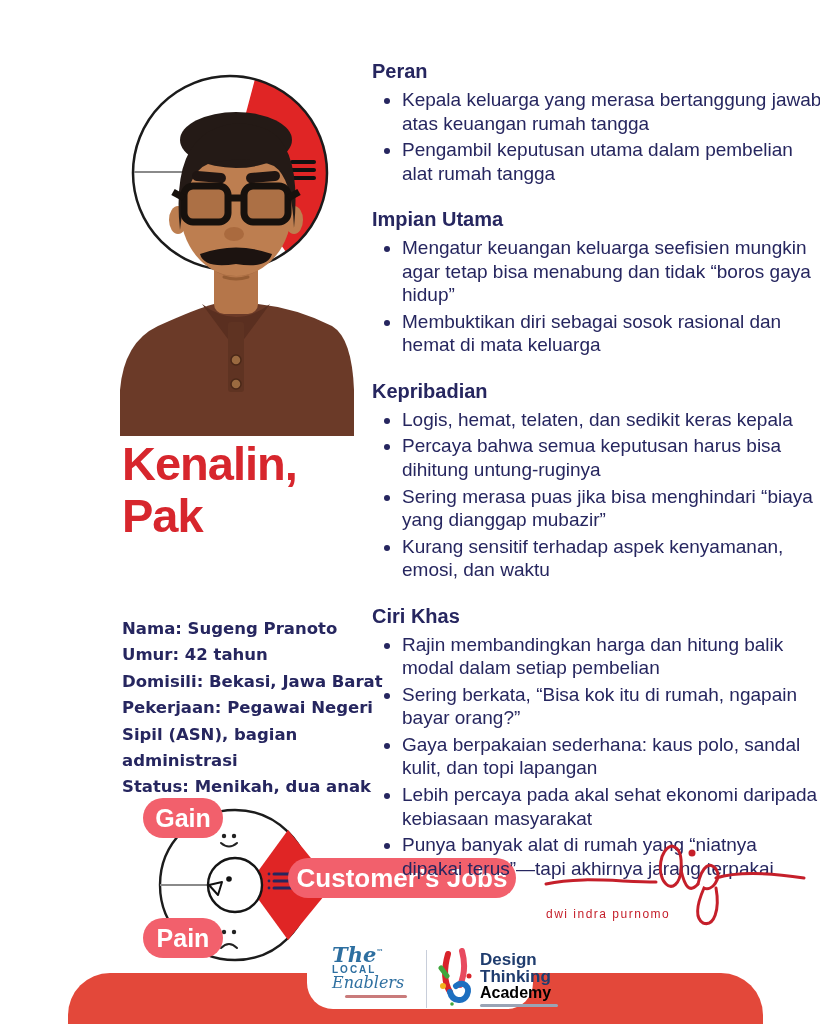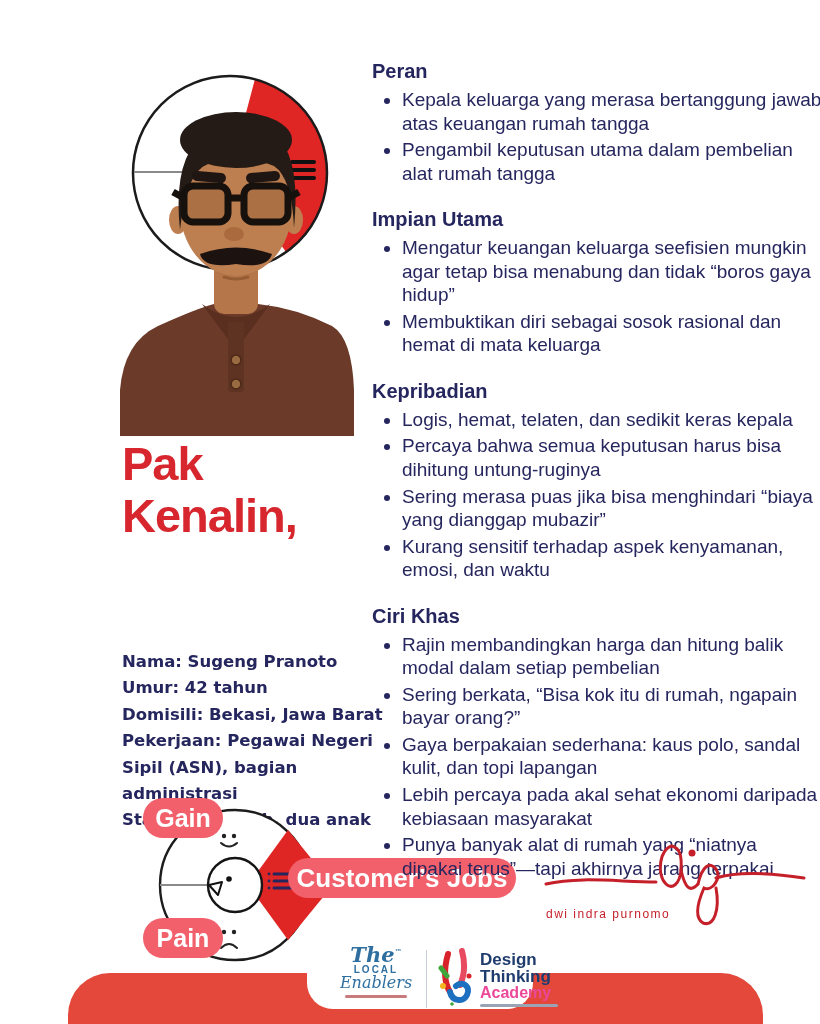--- a/index.html
+++ b/index.html
@@ -8,54 +8,54 @@
     position:relative; overflow:hidden; background:#ffffff;
     font-family:"Liberation Sans", sans-serif;
   }
   .abs { position:absolute; }
 
   
   #avatar-wrap { left:96px; top:58px; width:292px; height:378px; }
   #headline { left:122px; top:438px; width:270px; color:#D7262D;
     font-size:47px; font-weight:800; line-height:1.1; letter-spacing:-1px;
     font-family:"Liberation Sans", sans-serif; }
-  #bio { left:122px; top:649px; width:270px; color:#26265F;
+  #bio { left:122px; top:616px; width:270px; color:#26265F;
     font-size:16.5px; font-weight:700; line-height:1.6;
     font-family:"DejaVu Sans", sans-serif; }
   #diagram-wrap { left:128px; top:780px; width:400px; height:198px; }
 
   
   #right-col { left:372px; top:60px; width:450px; color:#26265F; }
   .section h3 { font-size:20px; font-weight:700; color:#26265F; margin:0 0 5px 0; }
   .section ul { margin:0 0 23px 0; padding-left:30px; }
   .section li { font-size:19px; line-height:1.24; margin-bottom:3px; color:#26265F; }
 
   
   #signature-wrap { left:540px; top:826px; width:272px; height:108px; }
 
   
   #footer-band { left:68px; top:973px; width:695px; height:51px;
     background:#E3483A; border-radius:42px 42px 0 0; }
   #footer-tab { left:307px; top:973px; width:226px; height:36px;
     background:#ffffff; border-radius:0 0 26px 26px; }
-  #logo-local { left:332px; top:946px; width:88px; text-align:center; color:#2E6FA0; }
+  #logo-local { left:332px; top:946px; width:88px; color:#2E6FA0; }
   #logo-local .the { font-family:"DejaVu Serif", serif; font-style:italic; font-weight:700;
     font-size:21px; line-height:.9; }
   #logo-local .tm { font-size:7px; vertical-align:super; }
   #logo-local .local { font-size:10px; font-weight:800; letter-spacing:2px; line-height:1.05; }
   #logo-local .enablers { font-family:"DejaVu Serif", serif; font-style:italic;
     font-size:16px; line-height:1.05; }
   #logo-local .tagline-bar { width:62px; height:3px; background:#C97B7B;
     border-radius:2px; margin:3px auto 0; }
   #logo-divider { left:426px; top:950px; width:1px; height:58px; background:#C8CEDA; }
   #logo-dta { left:438px; top:948px; display:flex; align-items:center; gap:6px; }
   #logo-dta .txt { padding-top:4px; }
   #logo-dta .design, #logo-dta .thinking { font-size:17px; font-weight:800;
     color:#1F3C6E; line-height:.98; }
-  #logo-dta .academy { font-size:16px; font-weight:800; color:#ec4899; line-height:1; }
+  #logo-dta .academy { font-size:16px; font-weight:800; color:#000000; line-height:1; }
   #logo-dta .tagline-bar { width:78px; height:2.5px; background:#9AA4B5;
     border-radius:2px; margin-top:3px; }
 </style>
 </head>
 <body>
 
 <div class="abs" id="avatar-wrap">
   <svg width="292" height="378" viewBox="0 0 292 378">
 
     <circle cx="134" cy="115" r="97" fill="#ffffff" stroke="none"></circle>
@@ -106,22 +106,22 @@
       <ellipse cx="138" cy="176" rx="10" ry="7" fill="#AA6A3E"></ellipse>
 
       <path d="M104,196 Q140,183 176,196 Q172,211 140,206 Q108,211 104,196 Z" fill="#1C1310"></path>
 
       <path d="M128,219 Q140,223 152,219" stroke="#965D34" stroke-width="3" fill="none" stroke-linecap="round"></path>
     </g>
   </svg>
 </div>
 
 <div class="abs" id="headline">
+  <div>Kenalin,</div>
   <div>Pak</div>
-  <div>Kenalin,</div>
 </div>
 
 <div class="abs" id="bio">
   <div>Nama: Sugeng Pranoto</div>
   <div>Umur: 42 tahun</div>
   <div>Domisili: Bekasi, Jawa Barat</div>
   <div>Pekerjaan: Pegawai Negeri Sipil (ASN), bagian administrasi</div>
   <div>Status: Menikah, dua anak</div>
 </div>
 

